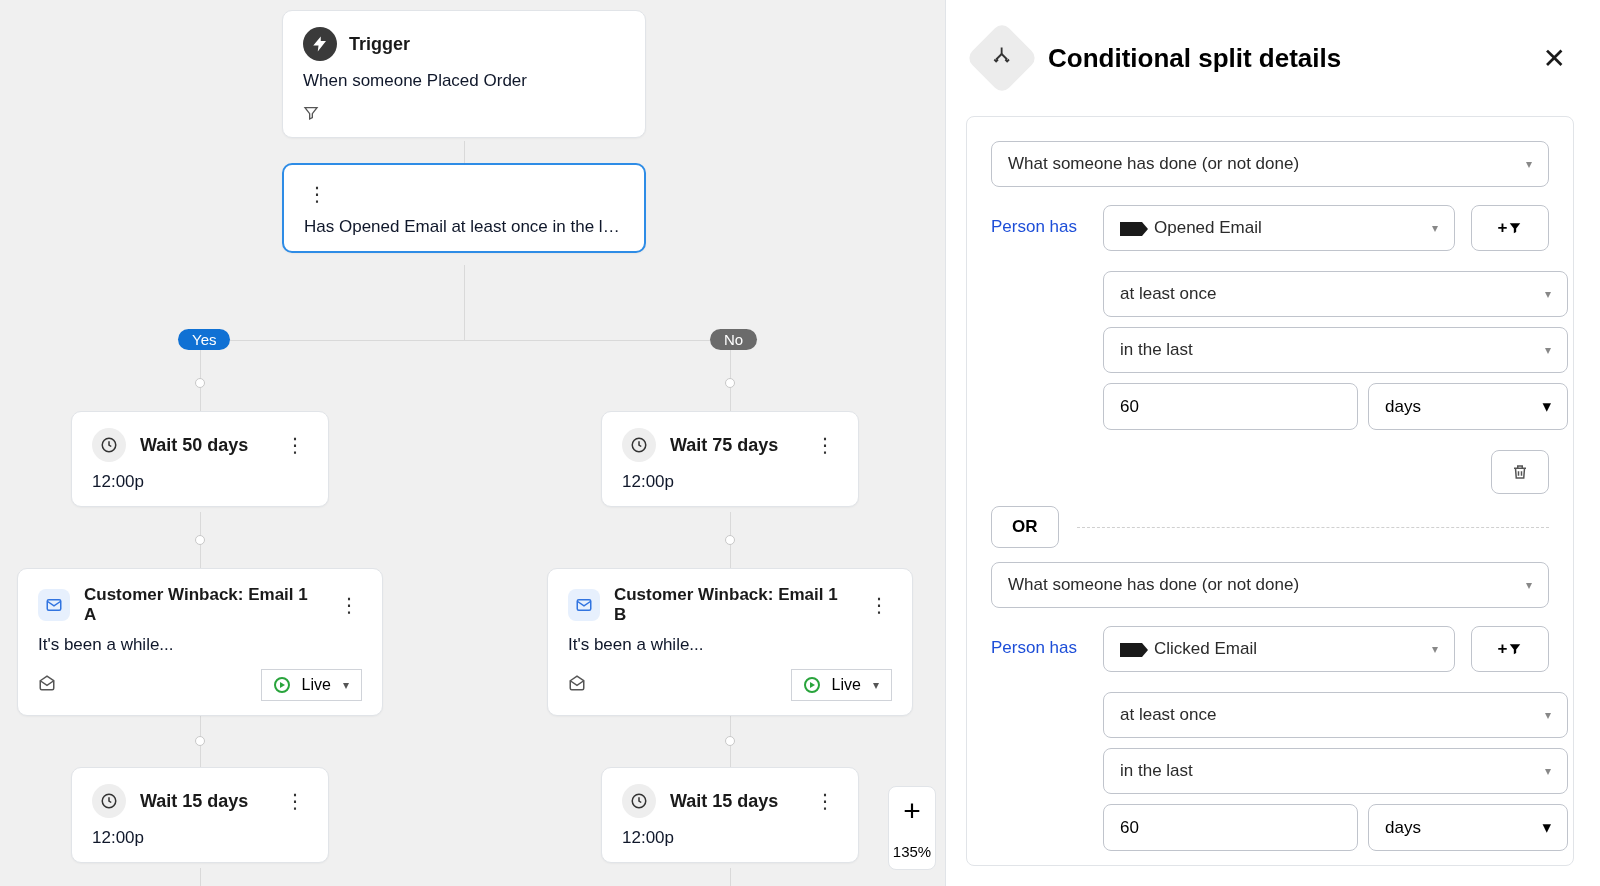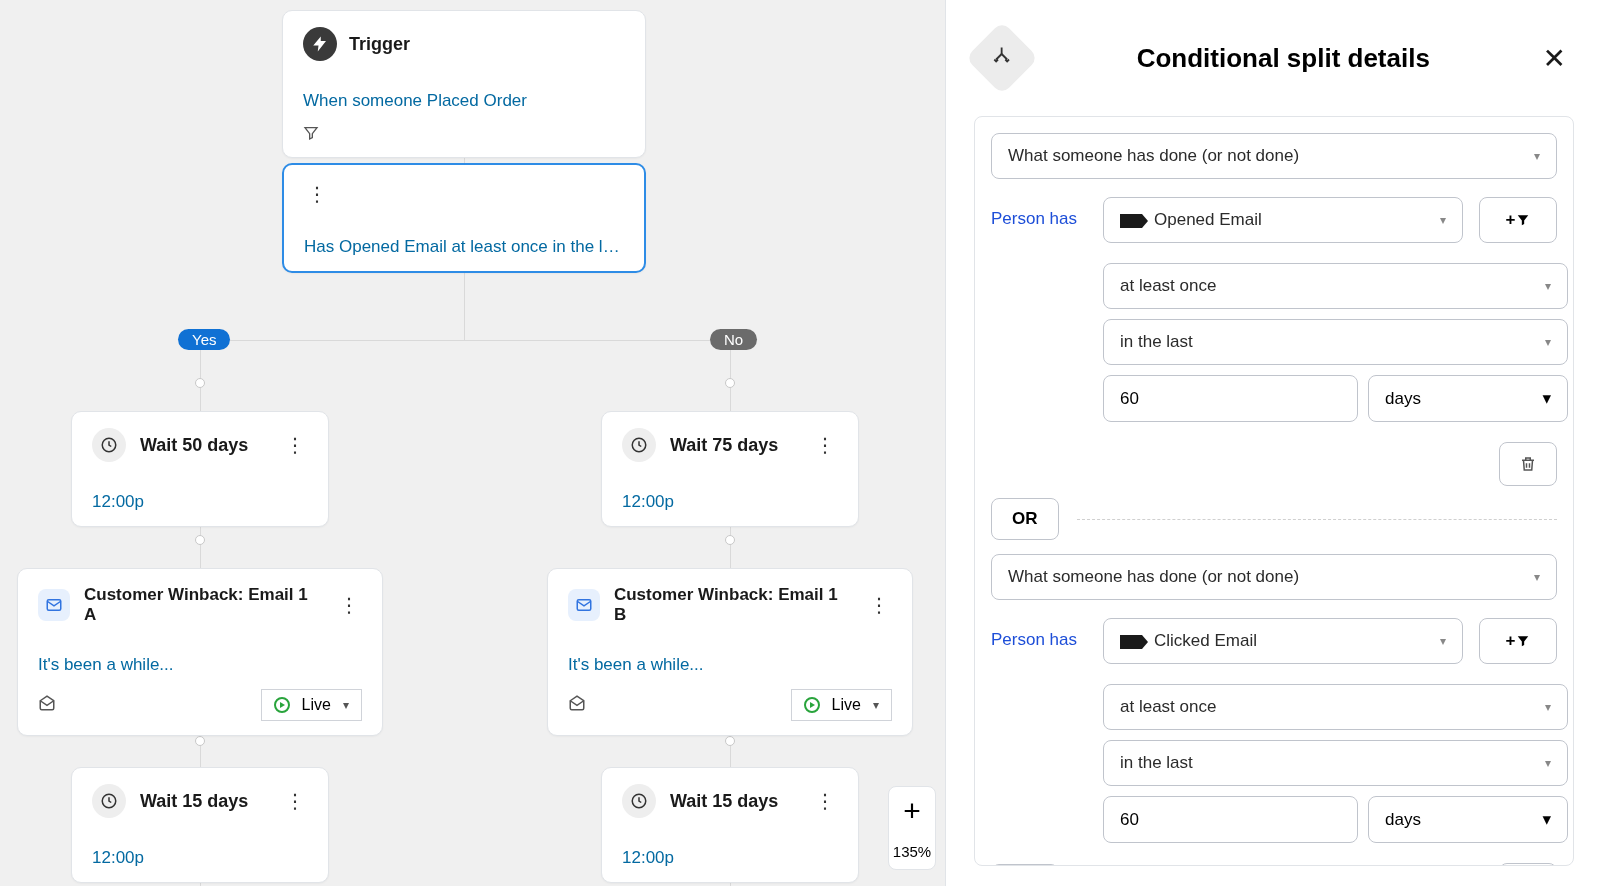--- a/index.html
+++ b/index.html
@@ -7,21 +7,21 @@
 .canvas { position: absolute; left: 3px; top: 0; width: 945px; height: 886px; background: #f0f0f0; }
 .panel { position: absolute; left: 945px; top: 0; width: 655px; height: 886px; background: #fff; border-left: 1px solid #e1e4e8; display: flex; flex-direction: column; }
 
 
 .node { background: #fff; border: 1px solid #e1e4e8; border-radius: 10px; position: absolute; box-shadow: 0 1px 2px rgba(0,0,0,.04); }
 .node.selected { border: 2px solid #2e8ce6; }
 .node-head { display: flex; align-items: center; gap: 12px; padding: 16px 20px 6px 20px; }
 .node-head.withkebab { justify-content: space-between; }
 .node-head-left { display: flex; align-items: center; gap: 14px; }
 .node-title { font-size: 18px; font-weight: 700; color: #1a1a1a; }
-.node-desc { font-size: 17px; color: #0369a1; padding: 4px 20px 14px 20px; white-space: nowrap; overflow: hidden; text-overflow: ellipsis; max-width: 100%; margin-top: 20px; }
+.node-desc { font-size: 17px; color: #0f172a; padding: 4px 20px 14px 20px; white-space: nowrap; overflow: hidden; text-overflow: ellipsis; max-width: 100%; }
 .node-footer { display: flex; align-items: center; justify-content: space-between; padding: 0 20px 14px 20px; }
 .node-iconc { width: 34px; height: 34px; border-radius: 50%; display: flex; align-items: center; justify-content: center; }
 .node-iconc.dark { background: #3a3a3a; color: #fff; }
 .node-iconc.light { background: #eeeeee; color: #333; }
 .node-iconc.blue { background: #e7f0fd; color: #3174e0; }
 .kebab { width: 26px; height: 26px; display: flex; align-items: center; justify-content: center; cursor: pointer; font-size: 20px; color: #333; }
 .pill { position: absolute; font-size: 15px; color: #fff; padding: 2px 14px; border-radius: 12px; font-weight: 400; }
 .pill.yes { background: #1071d4; }
 .pill.no  { background: #6b6b6b; }
 .connector { position: absolute; background: #d9d9d9; }
@@ -35,23 +35,23 @@
 .chev-s { font-size: 12px; color: #555; }
 .mailmini { font-size: 17px; color: #555; }
 
 .zoomctl { position: absolute; right: 12px; bottom: 16px; width: 48px; height: 84px; background: #fff; border: 1px solid #e1e4e8; border-radius: 8px; display: flex; flex-direction: column; align-items: center; justify-content: space-around; font-size: 15px; }
 .zoomplus { font-size: 30px; font-weight: 300; line-height: 1; }
 
 
 .panel-head { display: flex; align-items: center; gap: 20px; padding: 32px 30px; }
 .panel-icon { width: 52px; height: 52px; transform: rotate(45deg); border-radius: 10px; background: #ececec; display: flex; align-items: center; justify-content: center; }
 .panel-icon-inner { transform: rotate(-45deg); font-size: 20px; color: #333; }
-.panel-title { font-size: 26px; font-weight: 700; flex: 1; text-align: center; }
+.panel-title { font-size: 26px; font-weight: 700; flex: 1; }
 .panel-close { font-size: 28px; cursor: pointer; color: #1a1a1a; padding: 4px; }
-.panel-body { border: 1px solid #e1e4e8; border-radius: 8px; margin: 0 26px 20px 28px; padding: 16px; overflow-y: auto; flex: 1; }
+.panel-body { border: 1px solid #e1e4e8; border-radius: 8px; margin: 0 26px 20px 20px; padding: 24px; overflow-y: auto; flex: 1; }
 
 .pselect { width: 100%; border: 1px solid #c0c4cc; border-radius: 8px; padding: 12px 16px; font-size: 17px; color: #2b2b2b; display: flex; align-items: center; justify-content: space-between; cursor: pointer; margin-bottom: 18px; background: #fff; }
 .pselect.sm { margin-bottom: 10px; align-items: center; }
 .pselect .caret { font-size: 12px; color: #888; }
 
 .prow { display: flex; align-items: flex-start; gap: 16px; margin-bottom: 10px; }
 .prow .lab { font-size: 17px; color: #1d4ed8; padding-top: 12px; width: 96px; flex-shrink: 0; }
 .prow .mid { flex: 1; }
 .addbtn { width: 78px; border: 1px solid #c0c4cc; border-radius: 8px; display: flex; align-items: center; justify-content: center; font-size: 17px; font-weight: 700; height: 46px; cursor: pointer; }
 .numrow { display: flex; gap: 10px; margin-bottom: 10px; }

